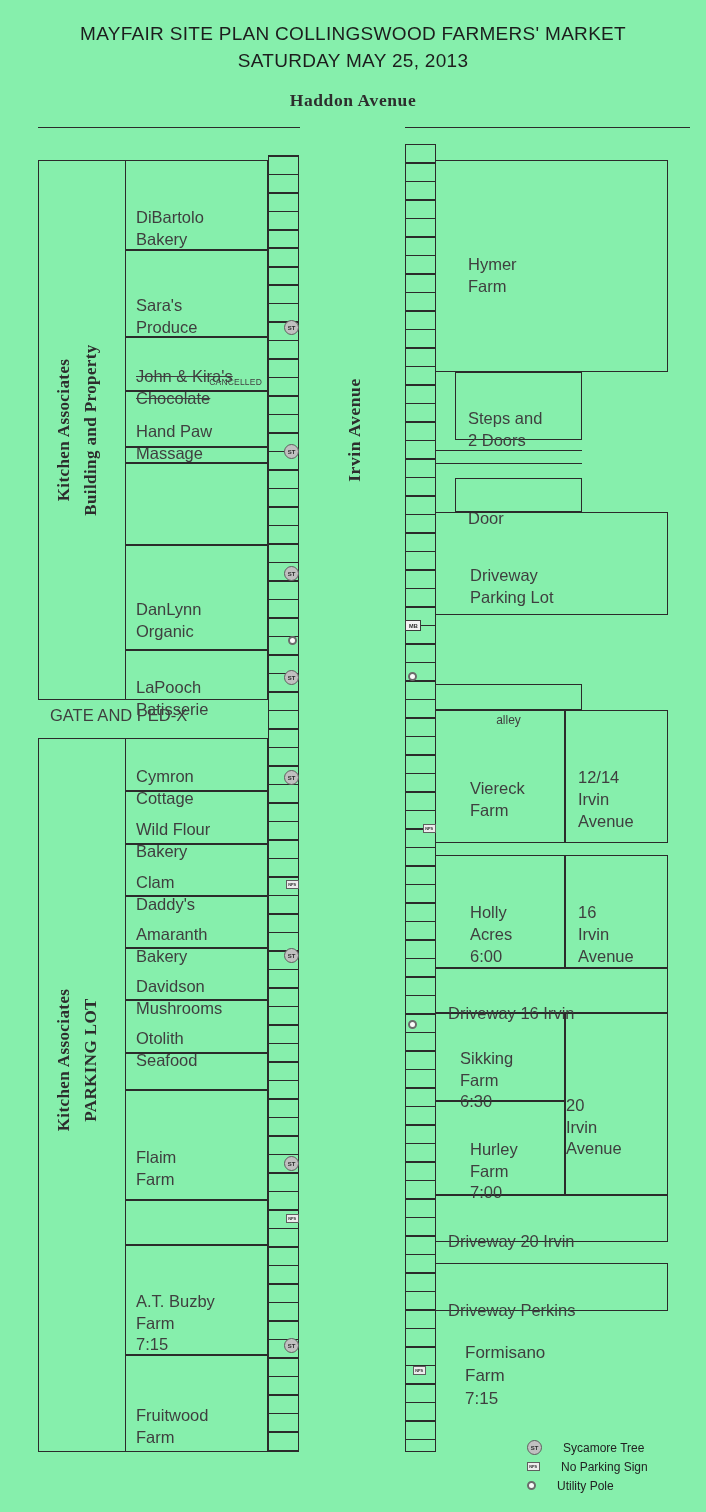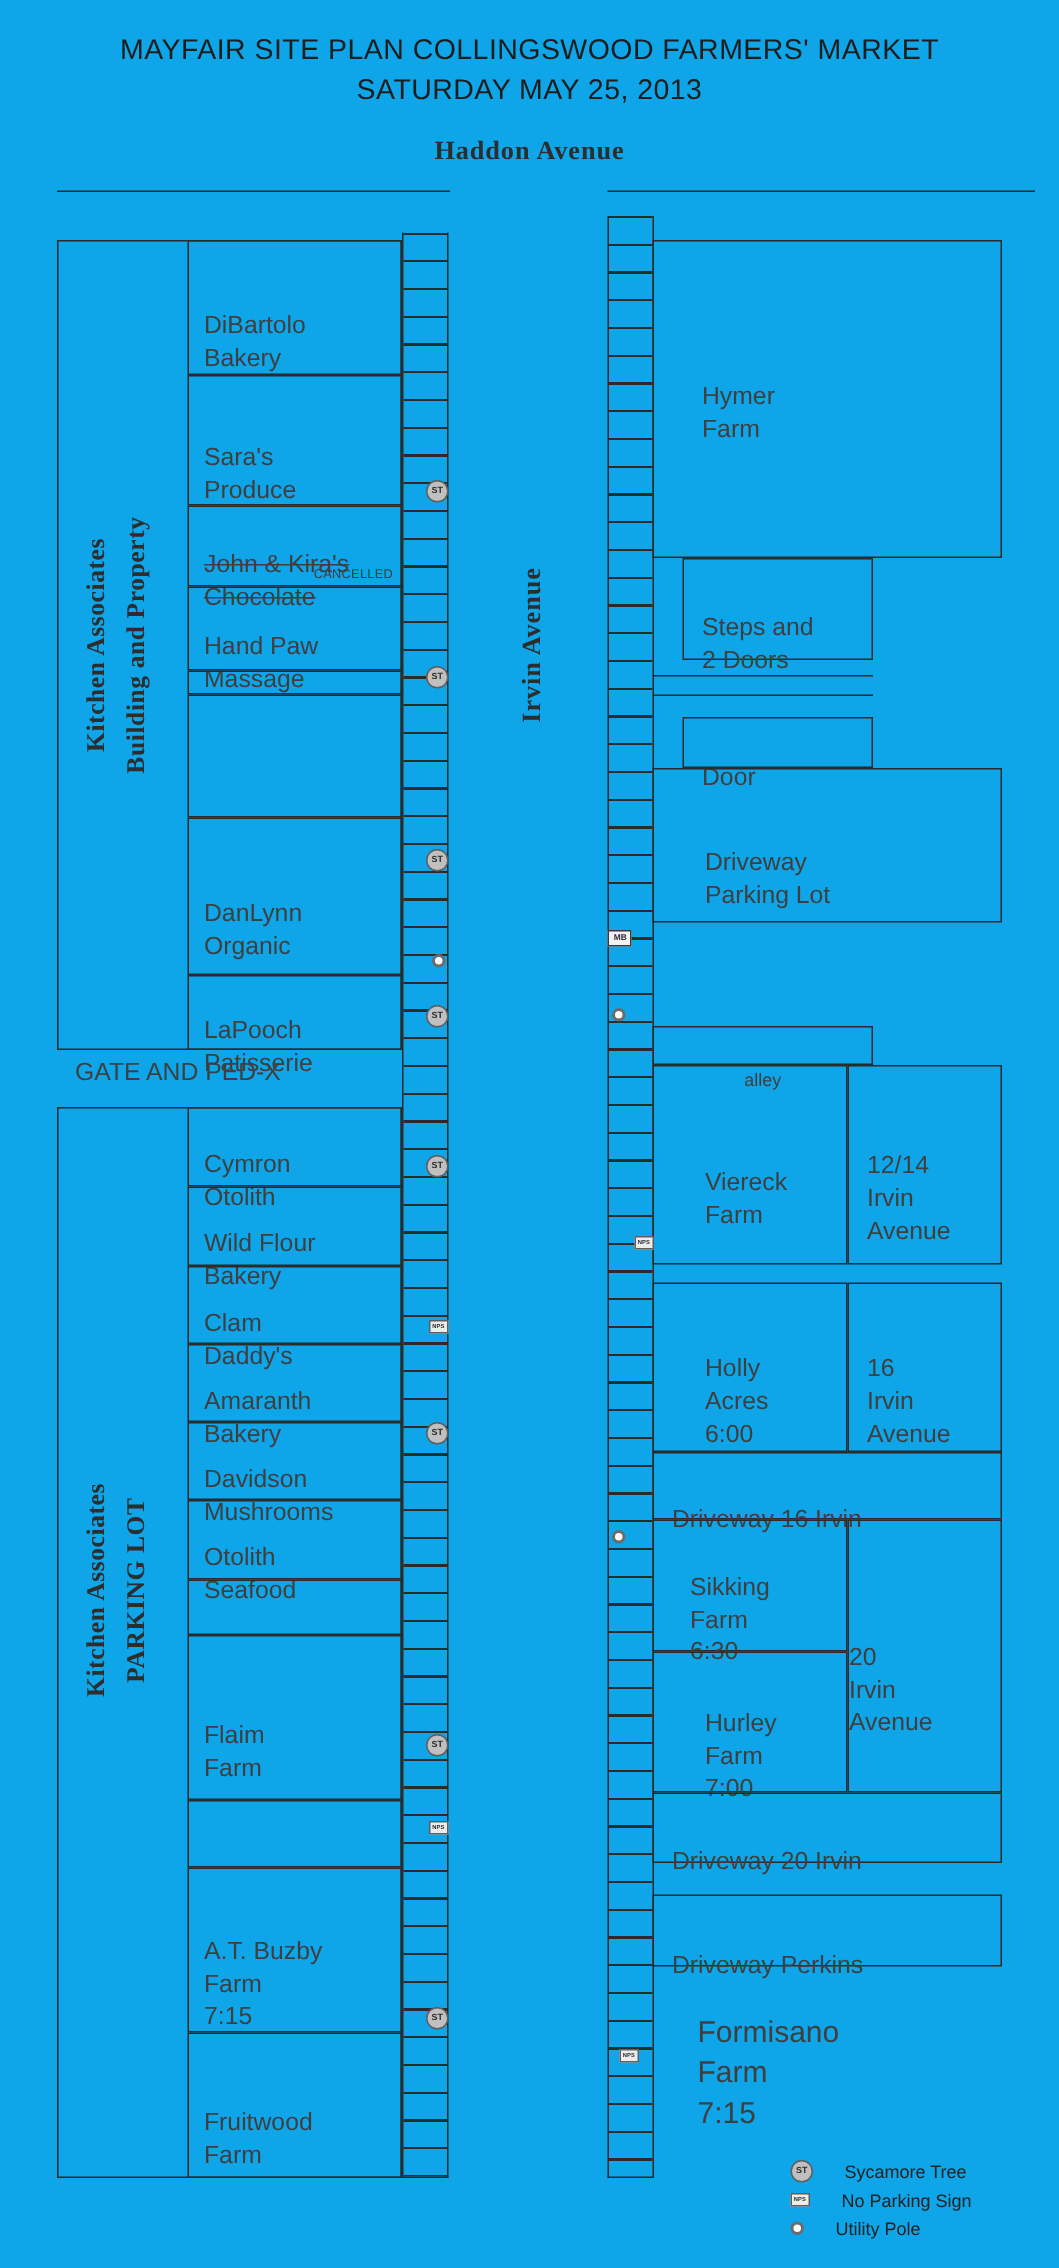--- a/index.html
+++ b/index.html
@@ -1,17 +1,17 @@
 <!DOCTYPE html>
 <html><head>
 <meta charset="utf-8">
 <style>
   html,body { margin:0; padding:0; background:#ffffff; }
   .plan {
-    position:relative; width:706px; height:1512px; background:#0ea5e9;
+    position:relative; width:706px; height:1512px; background:#86efac;
     font-family:"Liberation Sans", sans-serif; overflow:hidden;
   }
   .title {
     position:absolute; left:0; top:20px; width:706px; text-align:center;
     font-size:19px; line-height:27px; color:#1d1d1d; letter-spacing:0.3px;
   }
   .haddon {
     position:absolute; left:0; top:90px; width:706px; text-align:center;
     font-family:"Liberation Serif", serif; font-weight:bold; font-size:17.5px;
     color:#2d2d2d; letter-spacing:0.6px;
@@ -38,21 +38,21 @@
     position:absolute; transform:rotate(-90deg); text-align:center;
     font-family:"Liberation Serif", serif; font-weight:bold; color:#2d2d2d;
     white-space:pre-line;
   }
   .vlabel.two { width:330px; height:56px; line-height:27px; font-size:17px; letter-spacing:0.4px; }
   .vlabel.one { width:220px; height:24px; line-height:24px; font-size:17.5px; letter-spacing:0.6px; }
   .rbox {
     position:absolute; box-sizing:border-box; border:1.6px solid #2b2b2b;
     display:flex; align-items:center; font-size:16.5px; color:#3f3f3f; line-height:1.32;
   }
-  .freetext { position:absolute; font-size:20px; color:#3f3f3f; line-height:1.35; white-space:pre-line; }
+  .freetext { position:absolute; font-size:17px; color:#3f3f3f; line-height:1.35; white-space:pre-line; }
   
   .abs { position:absolute; }
   .m-st {
     width:15px; height:15px; border-radius:50%; background:#c0c0c0;
     border:1px solid #5e5e5e; display:flex; align-items:center; justify-content:center;
     box-sizing:border-box; color:#2c2c2c; font-weight:bold; flex:none;
   }
   .m-st > span { font-size:7px; transform:scale(0.85); }
   .m-nps {
     width:13px; height:9px; background:#ececec; border:1px solid #5e5e5e;
@@ -126,21 +126,21 @@
   </div>
 
   <div class="gate">GATE AND PED-X</div>
 
   <div class="box" style="left:38px;top:738px;width:230px;height:714px"></div>
   <div class="vlabel two" style="left:-87px;top:1032px">Kitchen Associates
 PARKING LOT</div>
 
   <div class="stall" style="top:738px;height:53px">
     <span class="stall-text">Cymron
-Otolith</span>
+Cottage</span>
   </div>
   <div class="stall" style="top:791px;height:53px">
     <span class="stall-text">Wild Flour
 Bakery</span>
   </div>
   <div class="stall" style="top:844px;height:52px">
     <span class="stall-text">Clam
 Daddy's</span>
   </div>
   <div class="stall" style="top:896px;height:52px">

